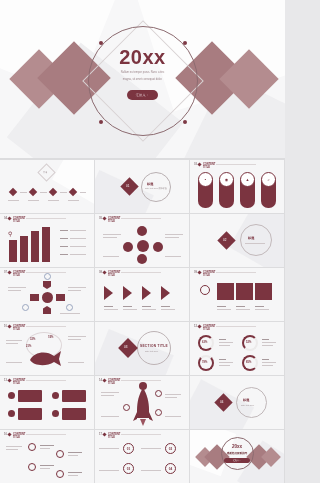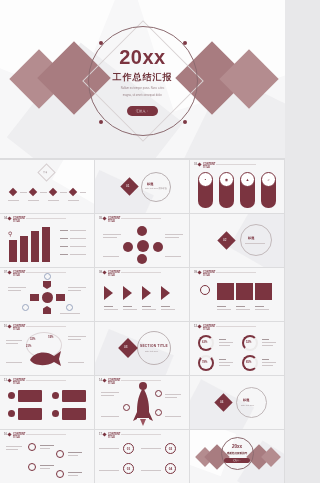--- a/index.html
+++ b/index.html
@@ -92,21 +92,20 @@
 
     <div class="cover-sq"></div>
     <div class="cover-circle"></div>
     <div class="node n1"></div>
     <div class="node n2"></div>
     <div class="node n3"></div>
     <div class="node n4"></div>
 
     <div class="cover-txt">
       <div class="yr">20xx</div>
-      <div class="sub">工作总结汇报</div>
       <div class="lorem">Nullam eu tempor purus. Nunc a tinc</div>
       <div class="lorem">magna, sit amet consequat dolor.</div>
       <div class="pill-btn">汇报人：</div>
     </div>
   </div>
 
   <div class="grid">
 
     <div class="thumb">
       <div class="poly" style="left:60px;top:-10px;width:50px;height:45px;transform:rotate(30deg);"></div>

